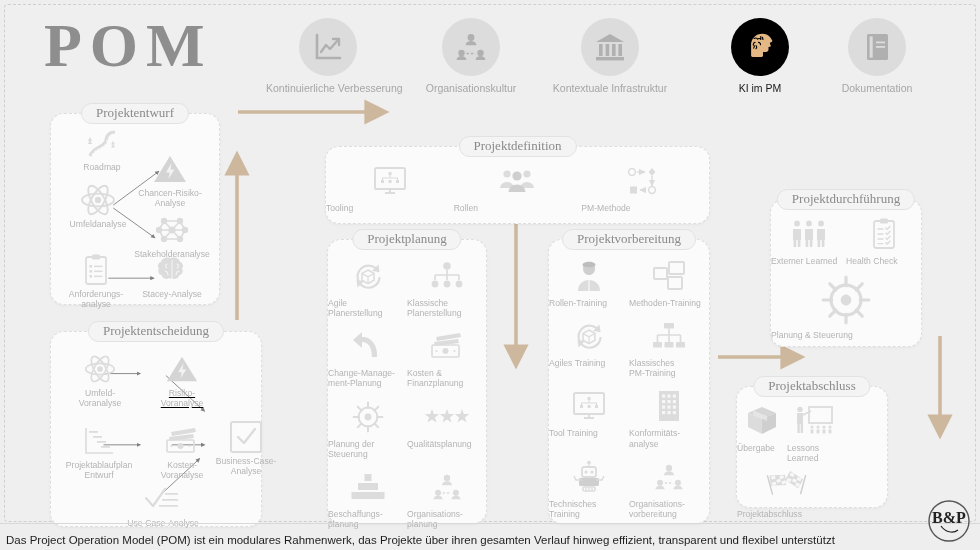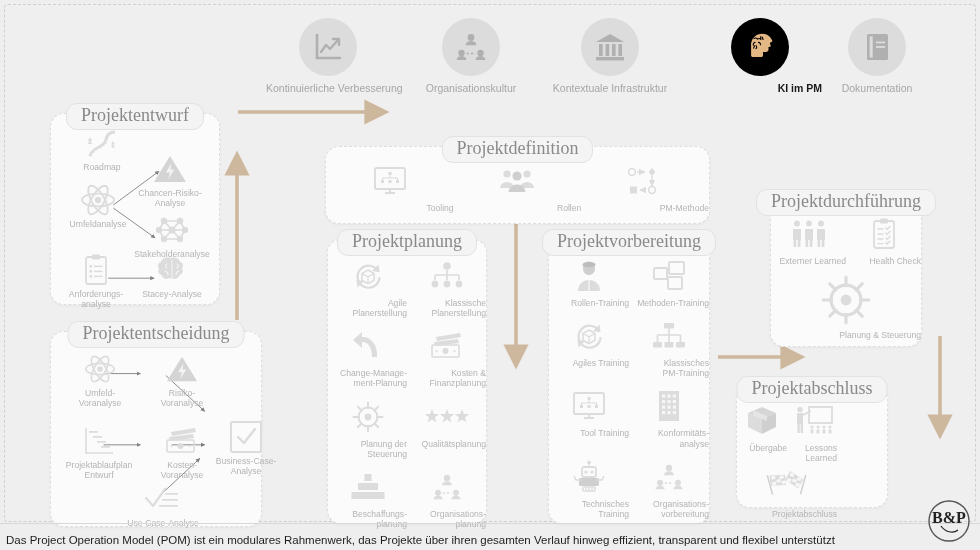--- a/index.html
+++ b/index.html
@@ -50,53 +50,53 @@
     display: flex; align-items: center; justify-content: center;
   }
   .pillar .circ svg { display:block; }
   .pillar .cap {
     font-size: 10.5px;
     color: #a6a6a6;
     line-height: 1.15;
     white-space: nowrap;
   }
   .pillar.highlight .circ { background: #000000; }
-  .pillar.highlight .cap { color: #1a1a1a; font-weight: bold; text-align: right; }
+  .pillar.highlight .cap { color: #1a1a1a; font-weight: normal; }
 
   
   .card {
     position: absolute;
     background: #fbfbfb;
     border: 1px dashed #dedede;
     border-radius: 14px;
     box-shadow: 0 1px 3px rgba(0,0,0,0.045);
   }
   .card-title {
     position: absolute;
     top: -11px;
     left: 50%;
     transform: translateX(-50%);
     background: #f4f4f4;
     border: 1px solid #e2e2e2;
     border-radius: 11px;
     padding: 2px 14px 3px;
     font-family: "Liberation Serif", serif;
-    font-size: 18px;
+    font-size: 13px;
     color: #8a8a8a;
     white-space: nowrap;
     line-height: 1.1;
   }
   .items {
     position: absolute;
     left: 0; right: 0; top: 0; bottom: 0;
     display: grid;
     align-content: start;
     justify-items: center;
   }
-  .item { text-align: right; width: 100%; }
+  .item { text-align: left; width: 100%; }
   .item .ico {
     height: 40px;
     display: flex; align-items: center; justify-content: center;
     margin-bottom: 2px;
   }
   .item .lbl {
     font-size: 8.6px;
     color: #b4b4b4;
     line-height: 1.18;
     white-space: pre-line;
@@ -128,20 +128,21 @@
   .sep {
     position:absolute; left:0; right:0; bottom: 26px; height:1px; background:#d8d8d8;
   }
 </style>
 </head>
 <body>
 
 <div id="canvas">
   <div class="frame"></div>
 
+  <div class="pom-title">POM</div>
 
   <div class="pillar" style="left:266px;">
     <div class="circ">
       <svg width="34" height="34" viewBox="0 0 34 34">
         <path d="M6 5 L6 28 L29 28" stroke="#b0b0b0" stroke-width="2.6" fill="none" stroke-linecap="round"></path>
         <path d="M10 22 L15 15 L19 19 L27 10" stroke="#b0b0b0" stroke-width="2.4" fill="none" stroke-linejoin="round" stroke-linecap="round"></path>
         <path d="M22 9 L28 9 L28 15" stroke="#b0b0b0" stroke-width="2.4" fill="none" stroke-linejoin="round" stroke-linecap="round"></path>
       </svg>
     </div>
     <div class="cap">Kontinuierliche Verbesserung</div>
@@ -339,21 +340,21 @@
           <circle cx="19" cy="18" r="3.2" fill="#dcdcdc"></circle>
           <ellipse cx="19" cy="18" rx="16" ry="6.4" fill="none" stroke="#dcdcdc" stroke-width="1.9"></ellipse>
           <ellipse cx="19" cy="18" rx="16" ry="6.4" fill="none" stroke="#dcdcdc" stroke-width="1.9" transform="rotate(60 19 18)"></ellipse>
           <ellipse cx="19" cy="18" rx="16" ry="6.4" fill="none" stroke="#dcdcdc" stroke-width="1.9" transform="rotate(120 19 18)"></ellipse>
         </svg>
       </div>
       <div class="lbl">Umfeld-
 Voranalyse</div>
     </div>
 
-    <div class="fitem" style="left:88px; top:18px;">
+    <div class="fitem" style="left:88px; top:18px;text-decoration:underline;">
       <div class="ico">
         <svg width="34" height="30" viewBox="0 0 36 30">
           <path d="M18 2 L34 28 L2 28 Z" fill="#d4d4d4"></path>
           <path d="M19.5 9 L14 18.5 L17.8 18.5 L16.4 25 L22.5 15.5 L18.6 15.5 Z" fill="#f3f3f3"></path>
         </svg>
       </div>
       <div class="lbl">Risiko-
 Voranalyse</div>
     </div>
 

